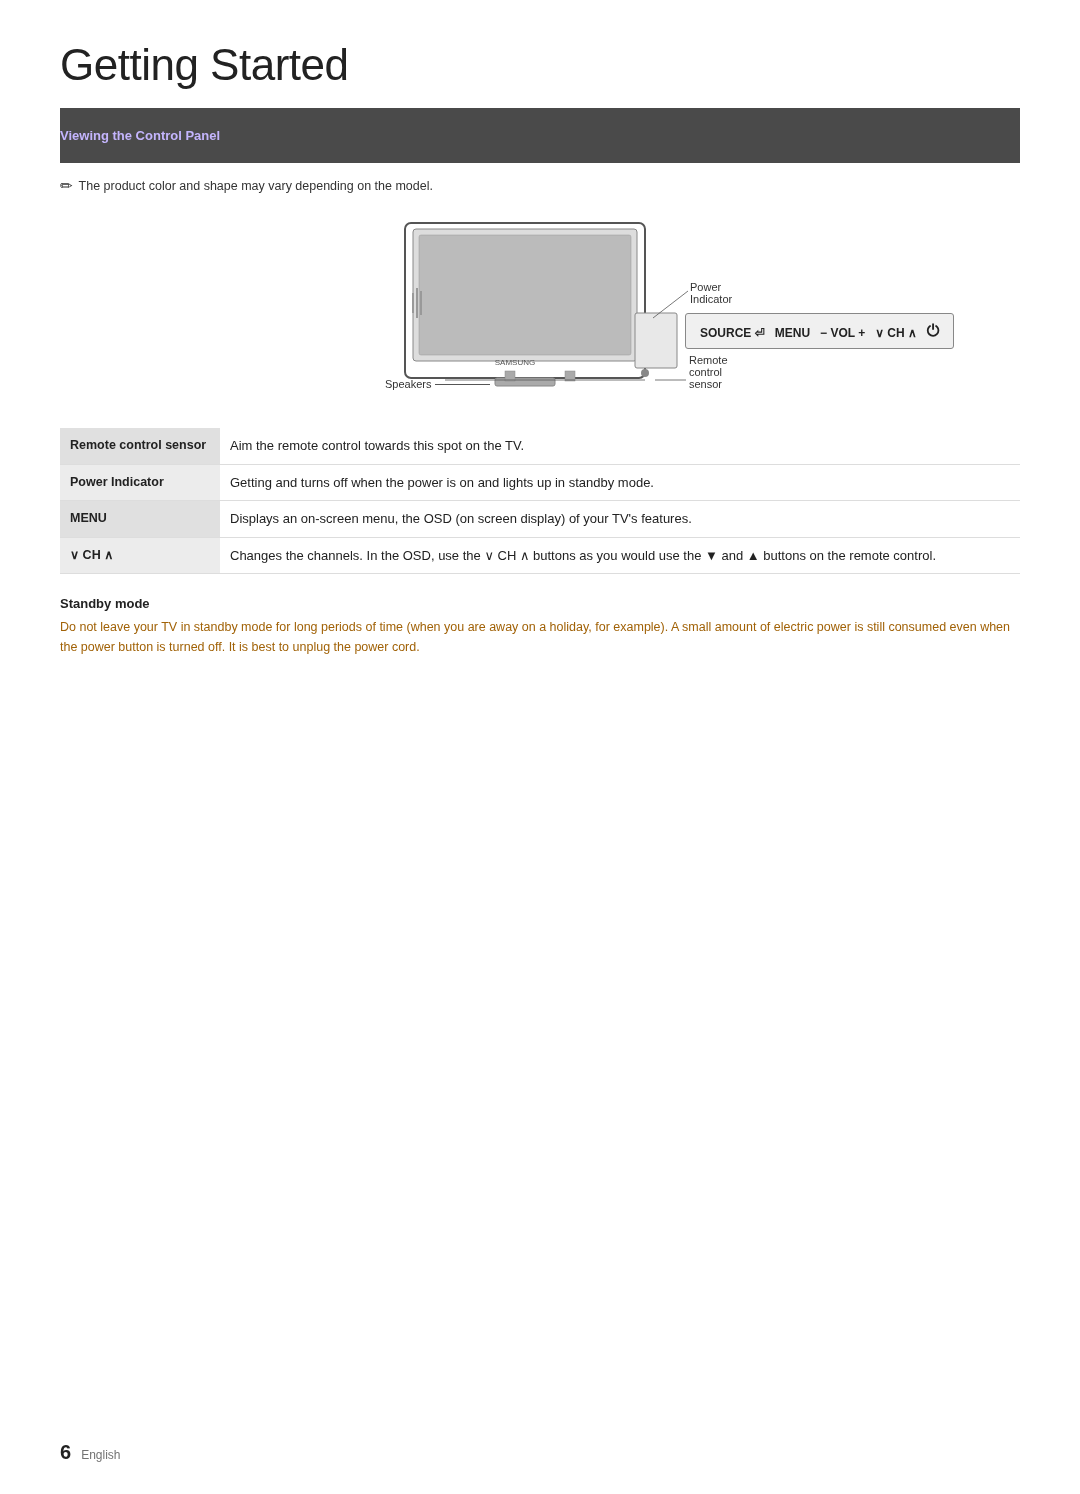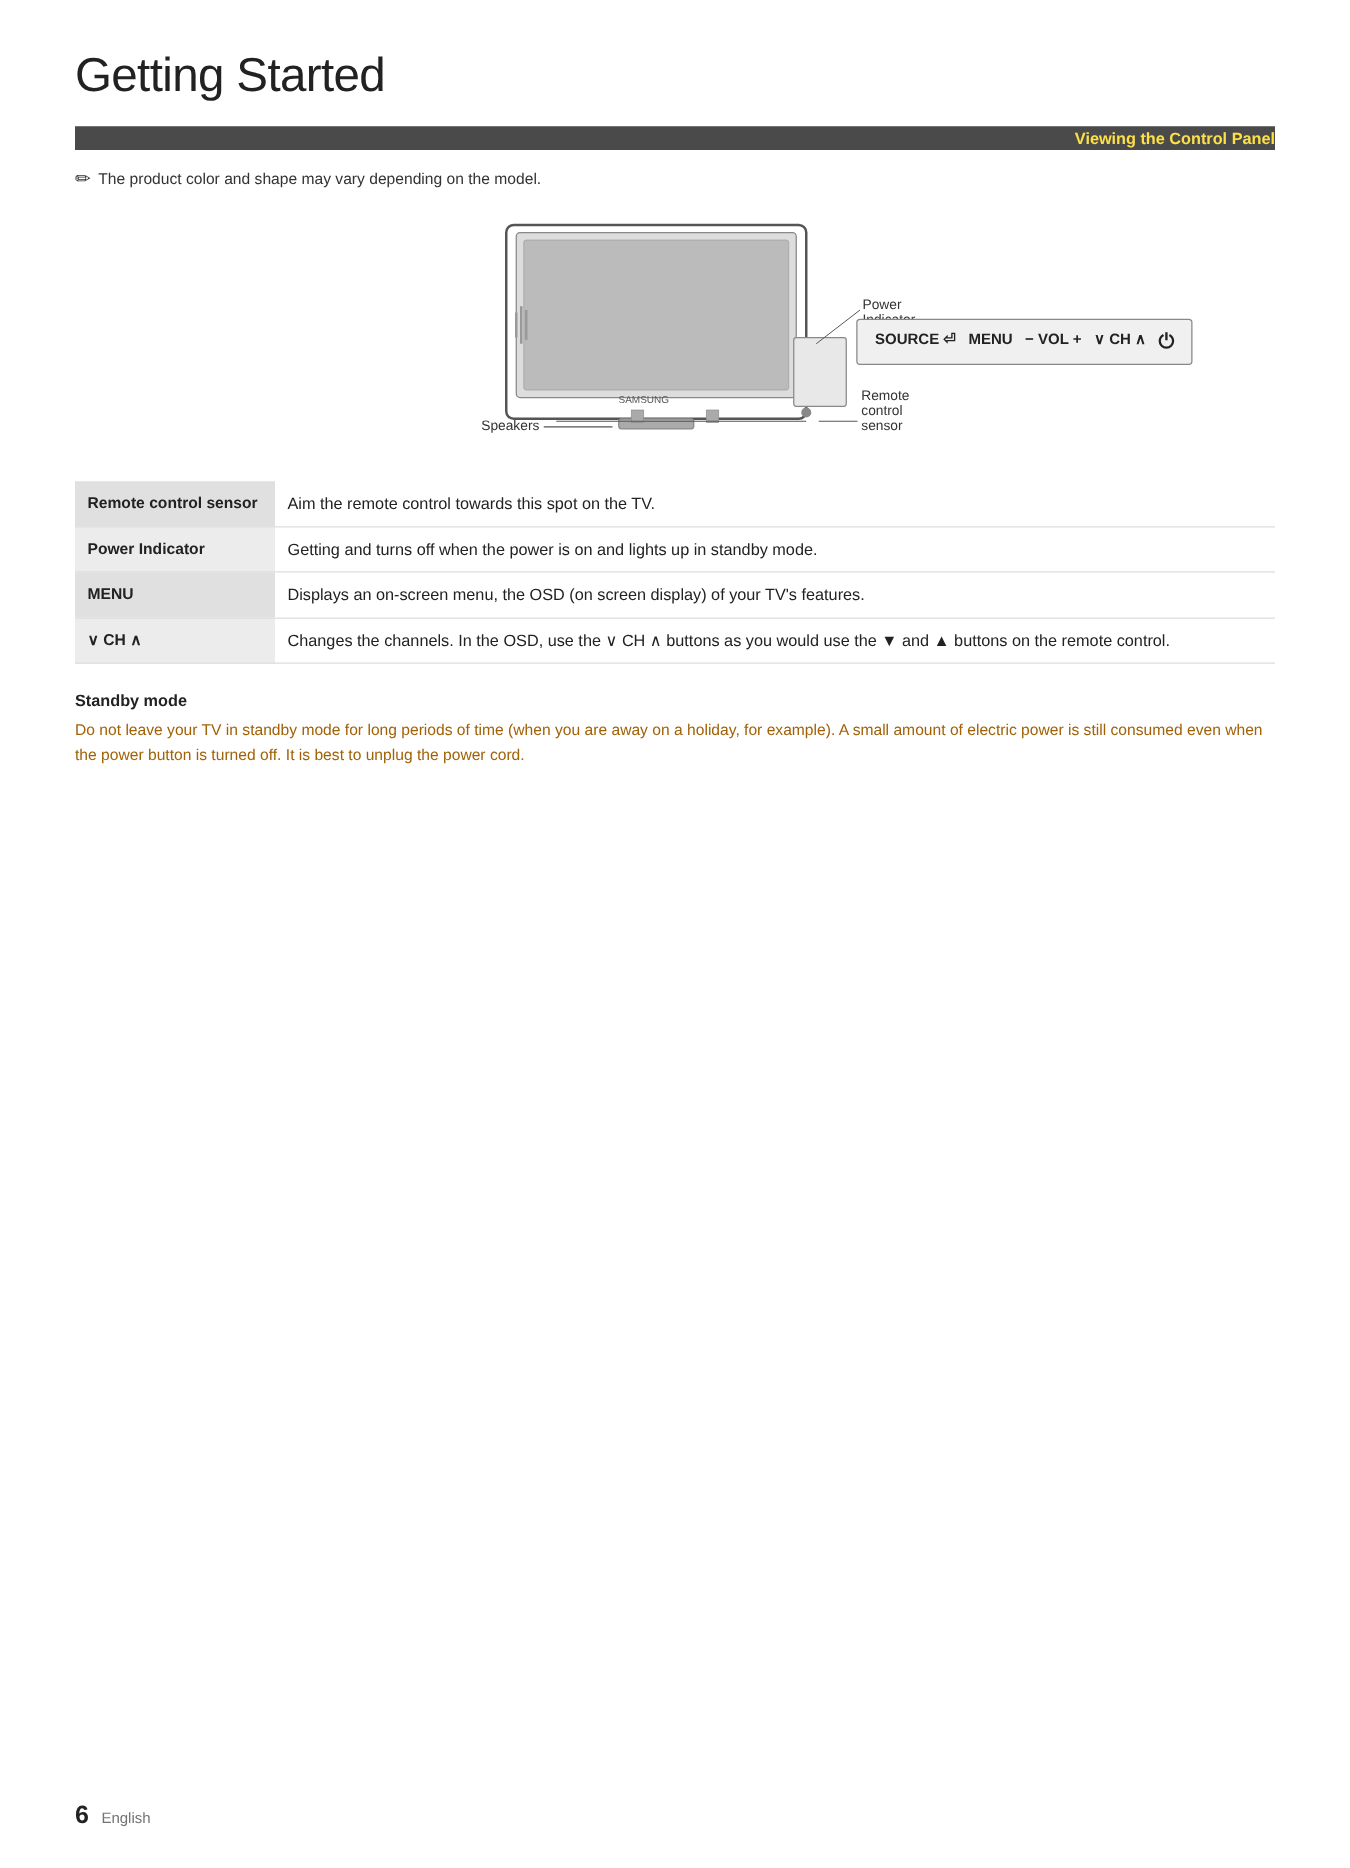--- a/index.html
+++ b/index.html
@@ -7,32 +7,32 @@
       width: 1080px;
       min-height: 1494px;
       background: #ffffff;
       font-family: Arial, sans-serif;
       font-size: 13px;
       color: #222;
       padding: 40px 60px 60px 60px;
     }
 
     h1.page-title {
-      font-size: 38px;
+      font-size: 44px;
       font-weight: 300;
       color: #222;
       margin-bottom: 18px;
       letter-spacing: -0.5px;
     }
 
     .section-header {
       background: #4a4a4a;
-      color: #fde047;
-      text-align: right;
-      padding: 2px 0;
+      color: #c4b5fd;
+      text-align: left;
+      padding: 20px 0;
       font-size: 13px;
       font-weight: bold;
       margin-bottom: 14px;
     }
 
     .note-line {
       font-size: 12.5px;
       color: #333;
       margin-bottom: 18px;
       display: flex;
@@ -160,21 +160,21 @@
     </svg>
 
     <div style="position:absolute; top:68px; left:295px; font-size:11px; color:#333;">
       <span>Power Indicator</span>
     </div>
     <svg style="position:absolute; top:0; left:0; width:600px; height:200px; pointer-events:none;">
 
       <line x1="293" y1="78" x2="258" y2="105" stroke="#555" stroke-width="0.8"></line>
     </svg>
 
-    <div style="position:absolute; top:85px; left:290px; border:1.5px solid #888; border-radius:3px; background:#f0f0f0; padding:8px 14px; display:flex; align-items:flex-start; gap:10px; font-size:12px; font-weight:bold; white-space:nowrap;">
+    <div style="position:absolute; top:100px; left:290px; border:1.5px solid #888; border-radius:3px; background:#f0f0f0; padding:8px 14px; display:flex; align-items:flex-end; gap:10px; font-size:12px; font-weight:bold; white-space:nowrap;">
       <span>SOURCE ⏎</span>
       <span>MENU</span>
       <span>− VOL +</span>
       <span>∨ CH ∧</span>
       <span style="font-size:16px;">⏻</span>
     </div>
 
     <div style="position:absolute; bottom:8px; left:-10px; font-size:11px; color:#333; display:flex; align-items:center; gap:4px;">
       <span>Speakers</span>
       <span style="display:inline-block; width:55px; height:1px; background:#555; vertical-align:middle;"></span>

